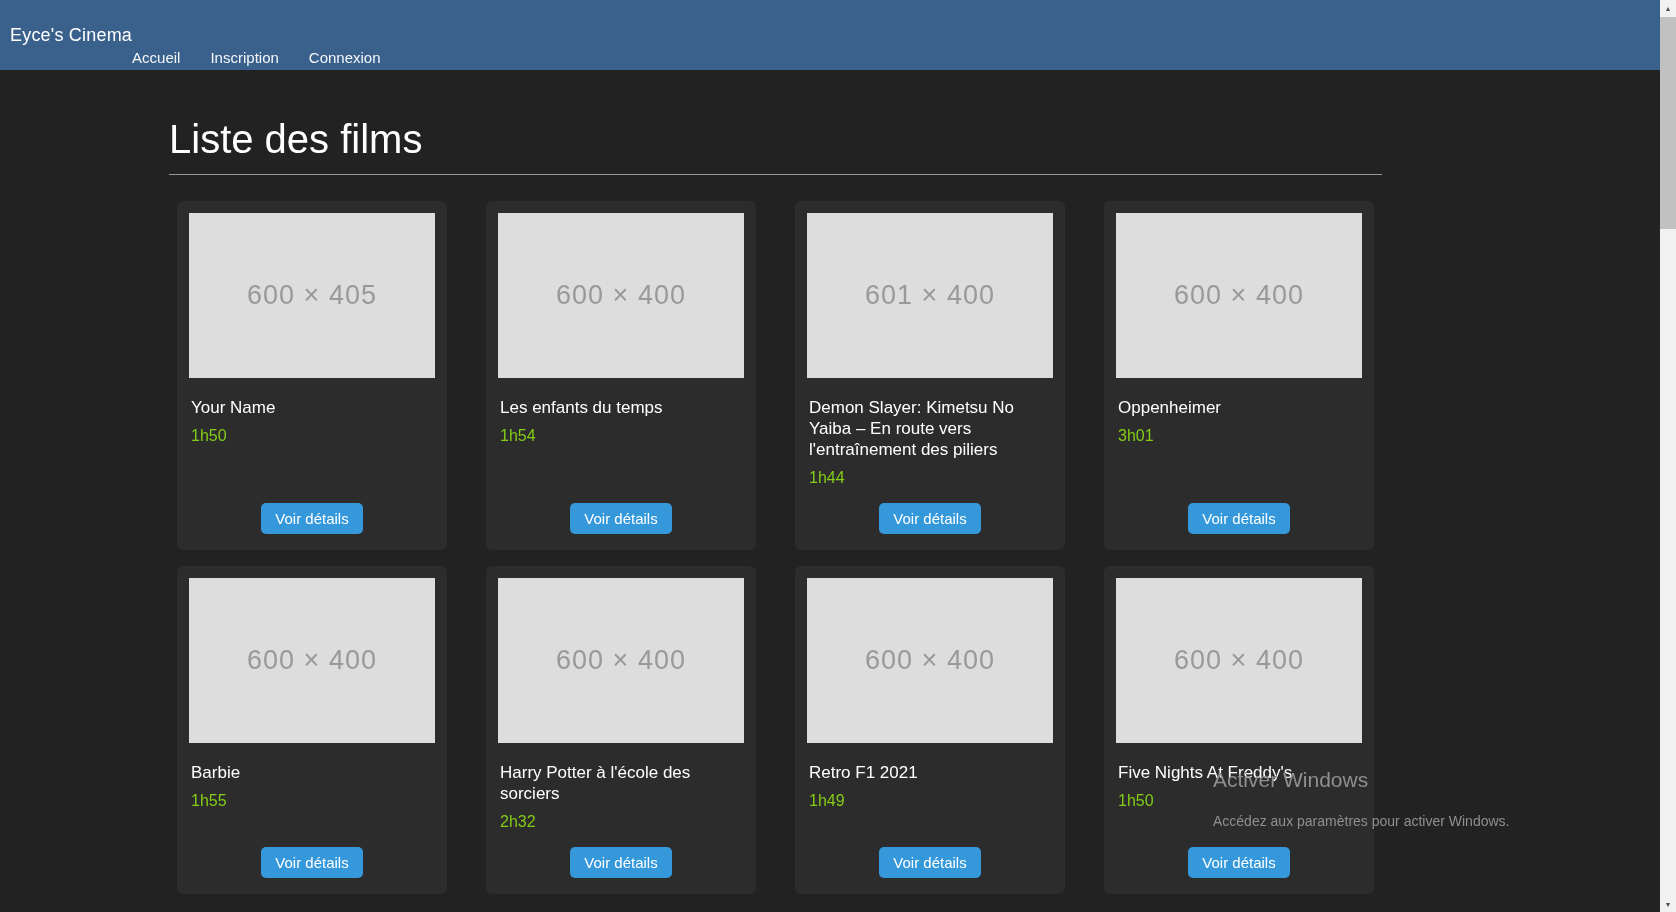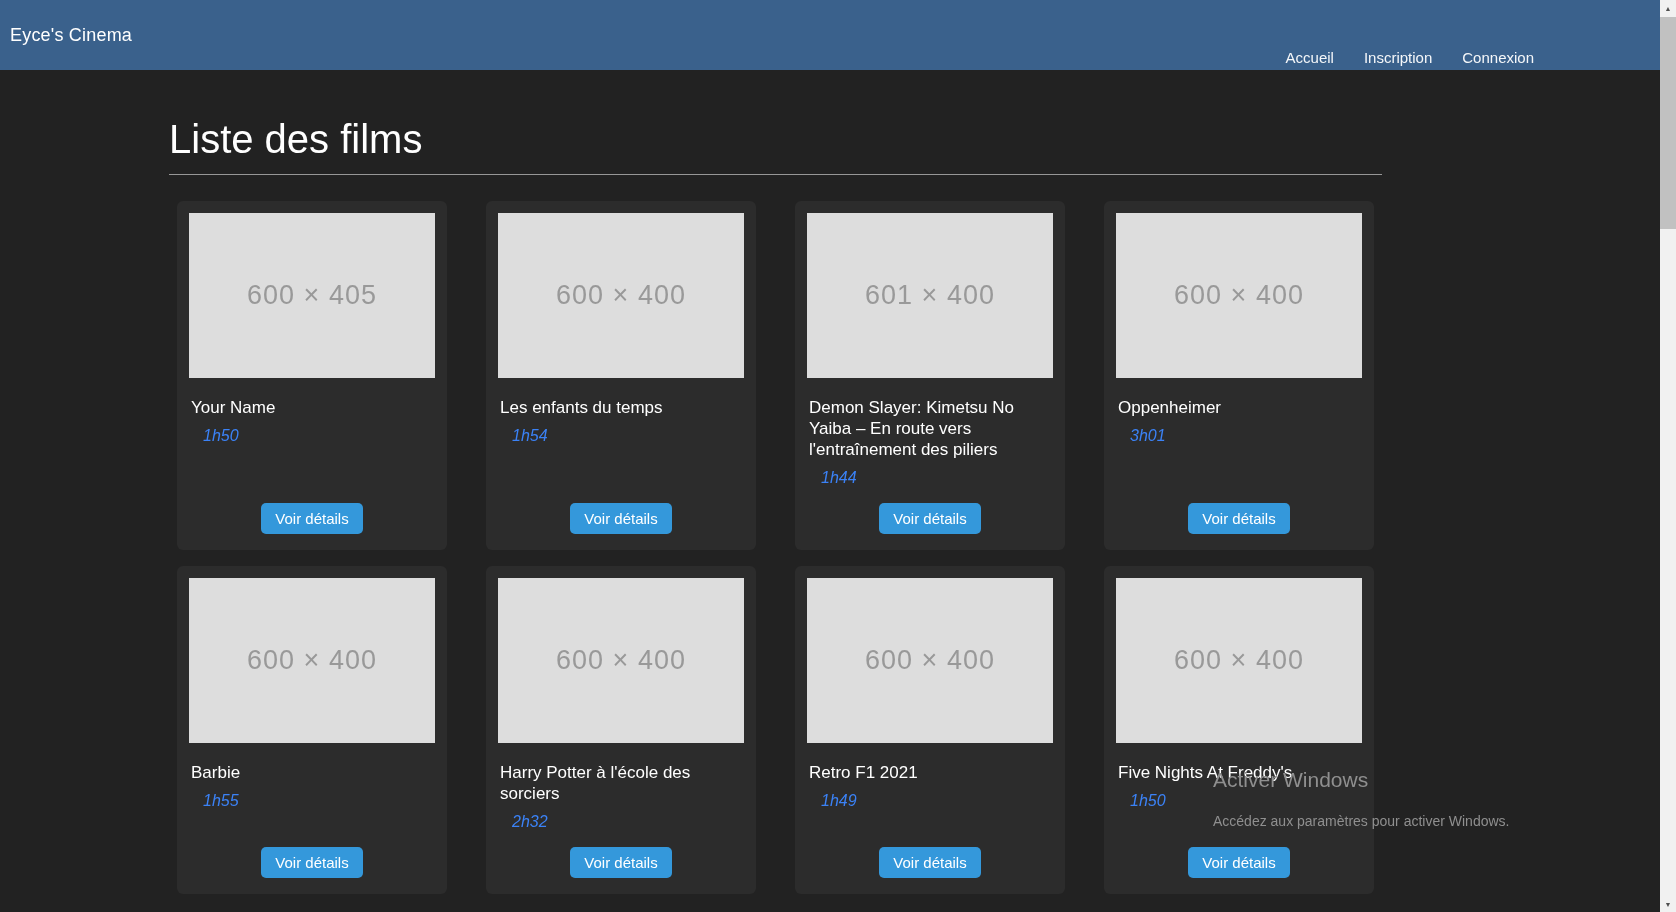--- a/index.html
+++ b/index.html
@@ -9,21 +9,21 @@
     background: #222222;
     font-family: "Liberation Sans", sans-serif;
   }
 
   
   .navbar {
     height: 70px;
     background: #3a618c;
     display: flex;
     align-items: center;
-    justify-content: space-between;
+    justify-content: flex-start;
     padding: 0 142px 0 10px;
   }
   .navbar-brand {
     color: #ffffff;
     font-size: 18px;
     text-decoration: none;
     letter-spacing: .2px;
   }
   .nav-links { display: flex; gap: 30px; }
   .nav-link {
@@ -78,24 +78,23 @@
     letter-spacing: 1px;
   }
   .film-title {
     color: #ffffff;
     font-size: 17px;
     font-weight: 500;
     line-height: 21px;
     margin: 19px 2px 9px 2px;
   }
   .film-duration {
-    color: #3b82f6;
+    color: #84cc16;
     font-size: 16px;
-    margin: 0 2px 16px 14px;
-    font-style: italic;
+    margin: 0 2px 16px 2px;
   }
   .btn-row { margin-top: auto; text-align: center; }
   .btn-details {
     background: #3498db;
     color: #ffffff;
     border: none;
     border-radius: 5px;
     font-size: 15px;
     font-family: inherit;
     padding: 7px 14px;

